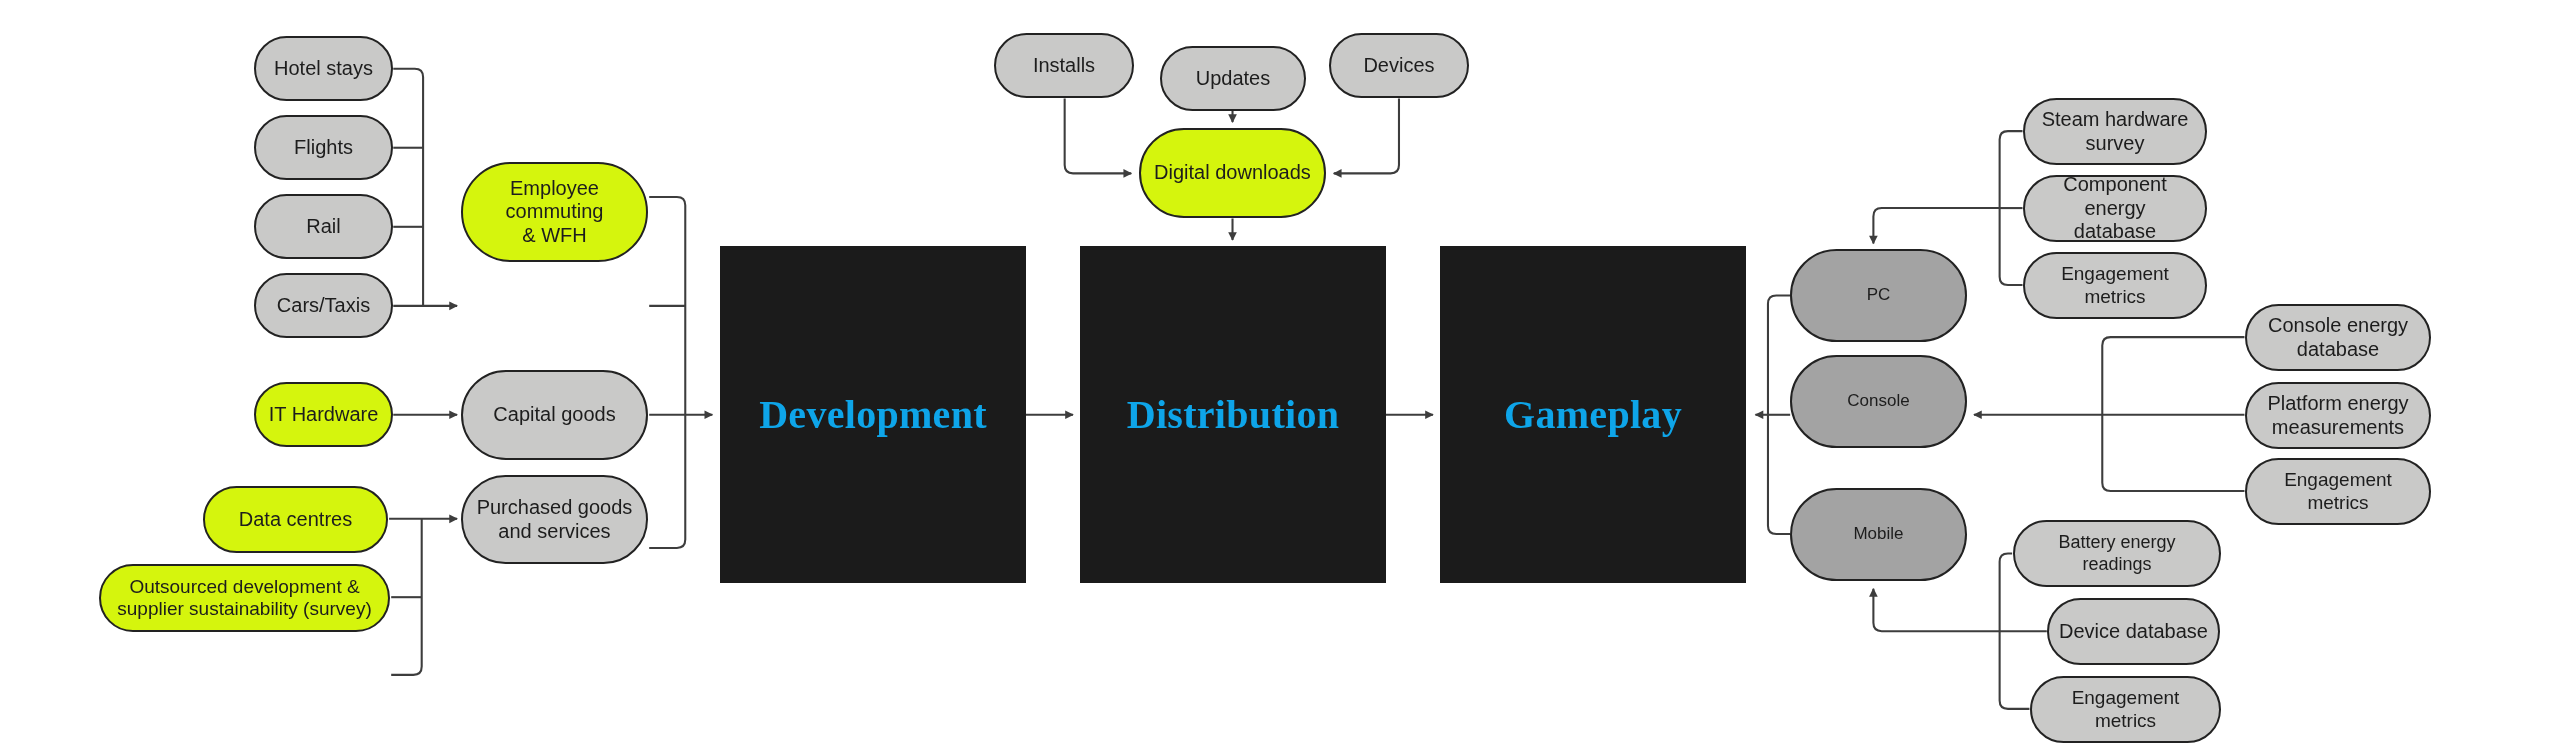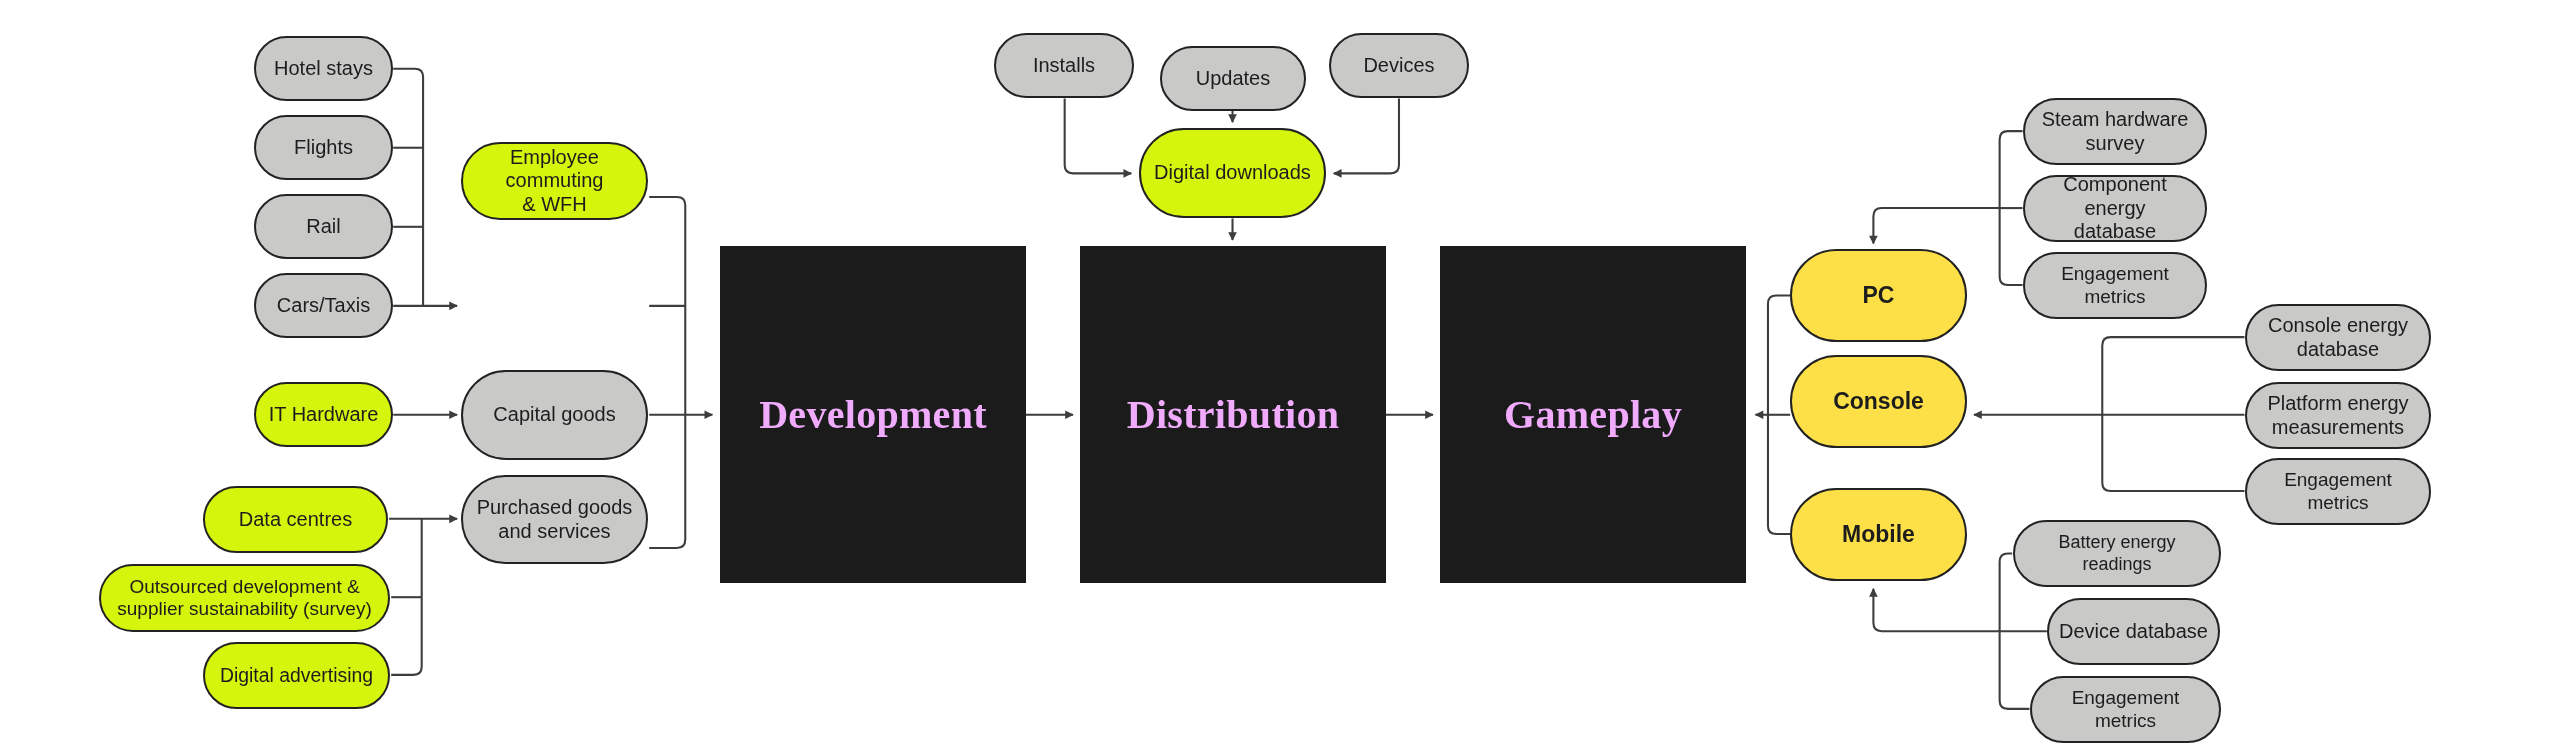--- a/index.html
+++ b/index.html
@@ -35,24 +35,24 @@
     color: #1d1d1d;
   }
   .pill {
     border: 2.1px solid #222222;
     border-radius: 693px;
     font-size: 20px;
     padding: 4px 7px;
   }
   .pill.gray  { background: #c9c9c8; }
   .pill.green { background: #d5f50d; }
-  .pill.green-lg { background: #fde047; font-size: 23px; font-weight: bold; }
+  .pill.green-lg { background: #a3a3a3; font-size: 17px; }
   .stage {
     background: #1b1b1b;
-    color: #f0abfc;
+    color: #0ea5e9;
     font-family: "Liberation Serif", serif;
     font-weight: bold;
     font-size: 40px;
     letter-spacing: 0.3px;
   }
 </style>
 </head>
 <body>
 
 <div id="canvas">
@@ -91,30 +91,29 @@
         <path d="M 3030 598 H 2845" marker-end="url(#arrow)"></path>
         <path d="M 2900 798 H 2894 Q 2882 798 2882 810 V 1010 Q 2882 1022 2894 1022 H 2925"></path>
         <path d="M 2950 910 H 2882"></path>
         <path d="M 2882 910 H 2712 Q 2700 910 2700 898 V 849" marker-end="url(#arrow)"></path>
       </g>
   </svg>
 <div class="node pill gray" style="left: 254px; top: 36px; width: 139px; height: 65px;">Hotel stays</div>
     <div class="node pill gray" style="left: 254px; top: 115px; width: 139px; height: 65px;">Flights</div>
     <div class="node pill gray" style="left: 254px; top: 194px; width: 139px; height: 65px;">Rail</div>
     <div class="node pill gray" style="left: 254px; top: 273px; width: 139px; height: 65px;">Cars/Taxis</div>
-    <div class="node pill green" style="left: 461px; top: 142px; width: 187px; height: 78px;">Employee commuting
+    <div class="node pill green" style="left: 461px; top: 162px; width: 187px; height: 100px;">Employee commuting
 &amp; WFH</div>
     <div class="node pill green" style="left: 254px; top: 382px; width: 139px; height: 65px;">IT Hardware</div>
     <div class="node pill gray" style="left: 461px; top: 370px; width: 187px; height: 90px;">Capital goods</div>
     <div class="node pill gray" style="left: 461px; top: 475px; width: 187px; height: 89px;">Purchased goods
 and services</div>
     <div class="node pill green" style="left: 203px; top: 486px; width: 185px; height: 67px;">Data centres</div>
     <div class="node pill green" style="left: 99px; top: 564px; width: 291px; height: 68px; font-size: 19px;">Outsourced development &amp;
 supplier sustainability (survey)</div>
-    <div class="node pill green" style="left: 203px; top: 642px; width: 187px; height: 67px; font-size: 19.4px;">Digital advertising</div>
     <div class="node pill gray" style="left: 994px; top: 33px; width: 140px; height: 65px;">Installs</div>
     <div class="node pill gray" style="left: 1160px; top: 46px; width: 146px; height: 65px;">Updates</div>
     <div class="node pill gray" style="left: 1329px; top: 33px; width: 140px; height: 65px;">Devices</div>
     <div class="node pill green" style="left: 1139px; top: 128px; width: 187px; height: 90px;">Digital downloads</div>
     <div class="node stage" style="left: 720px; top: 246px; width: 306px; height: 337px;">Development</div>
     <div class="node stage" style="left: 1080px; top: 246px; width: 306px; height: 337px;">Distribution</div>
     <div class="node stage" style="left: 1440px; top: 246px; width: 306px; height: 337px;">Gameplay</div>
     <div class="node pill green-lg" style="left: 1790px; top: 249px; width: 177px; height: 93px;">PC</div>
     <div class="node pill green-lg" style="left: 1790px; top: 355px; width: 177px; height: 93px;">Console</div>
     <div class="node pill green-lg" style="left: 1790px; top: 488px; width: 177px; height: 93px;">Mobile</div>

